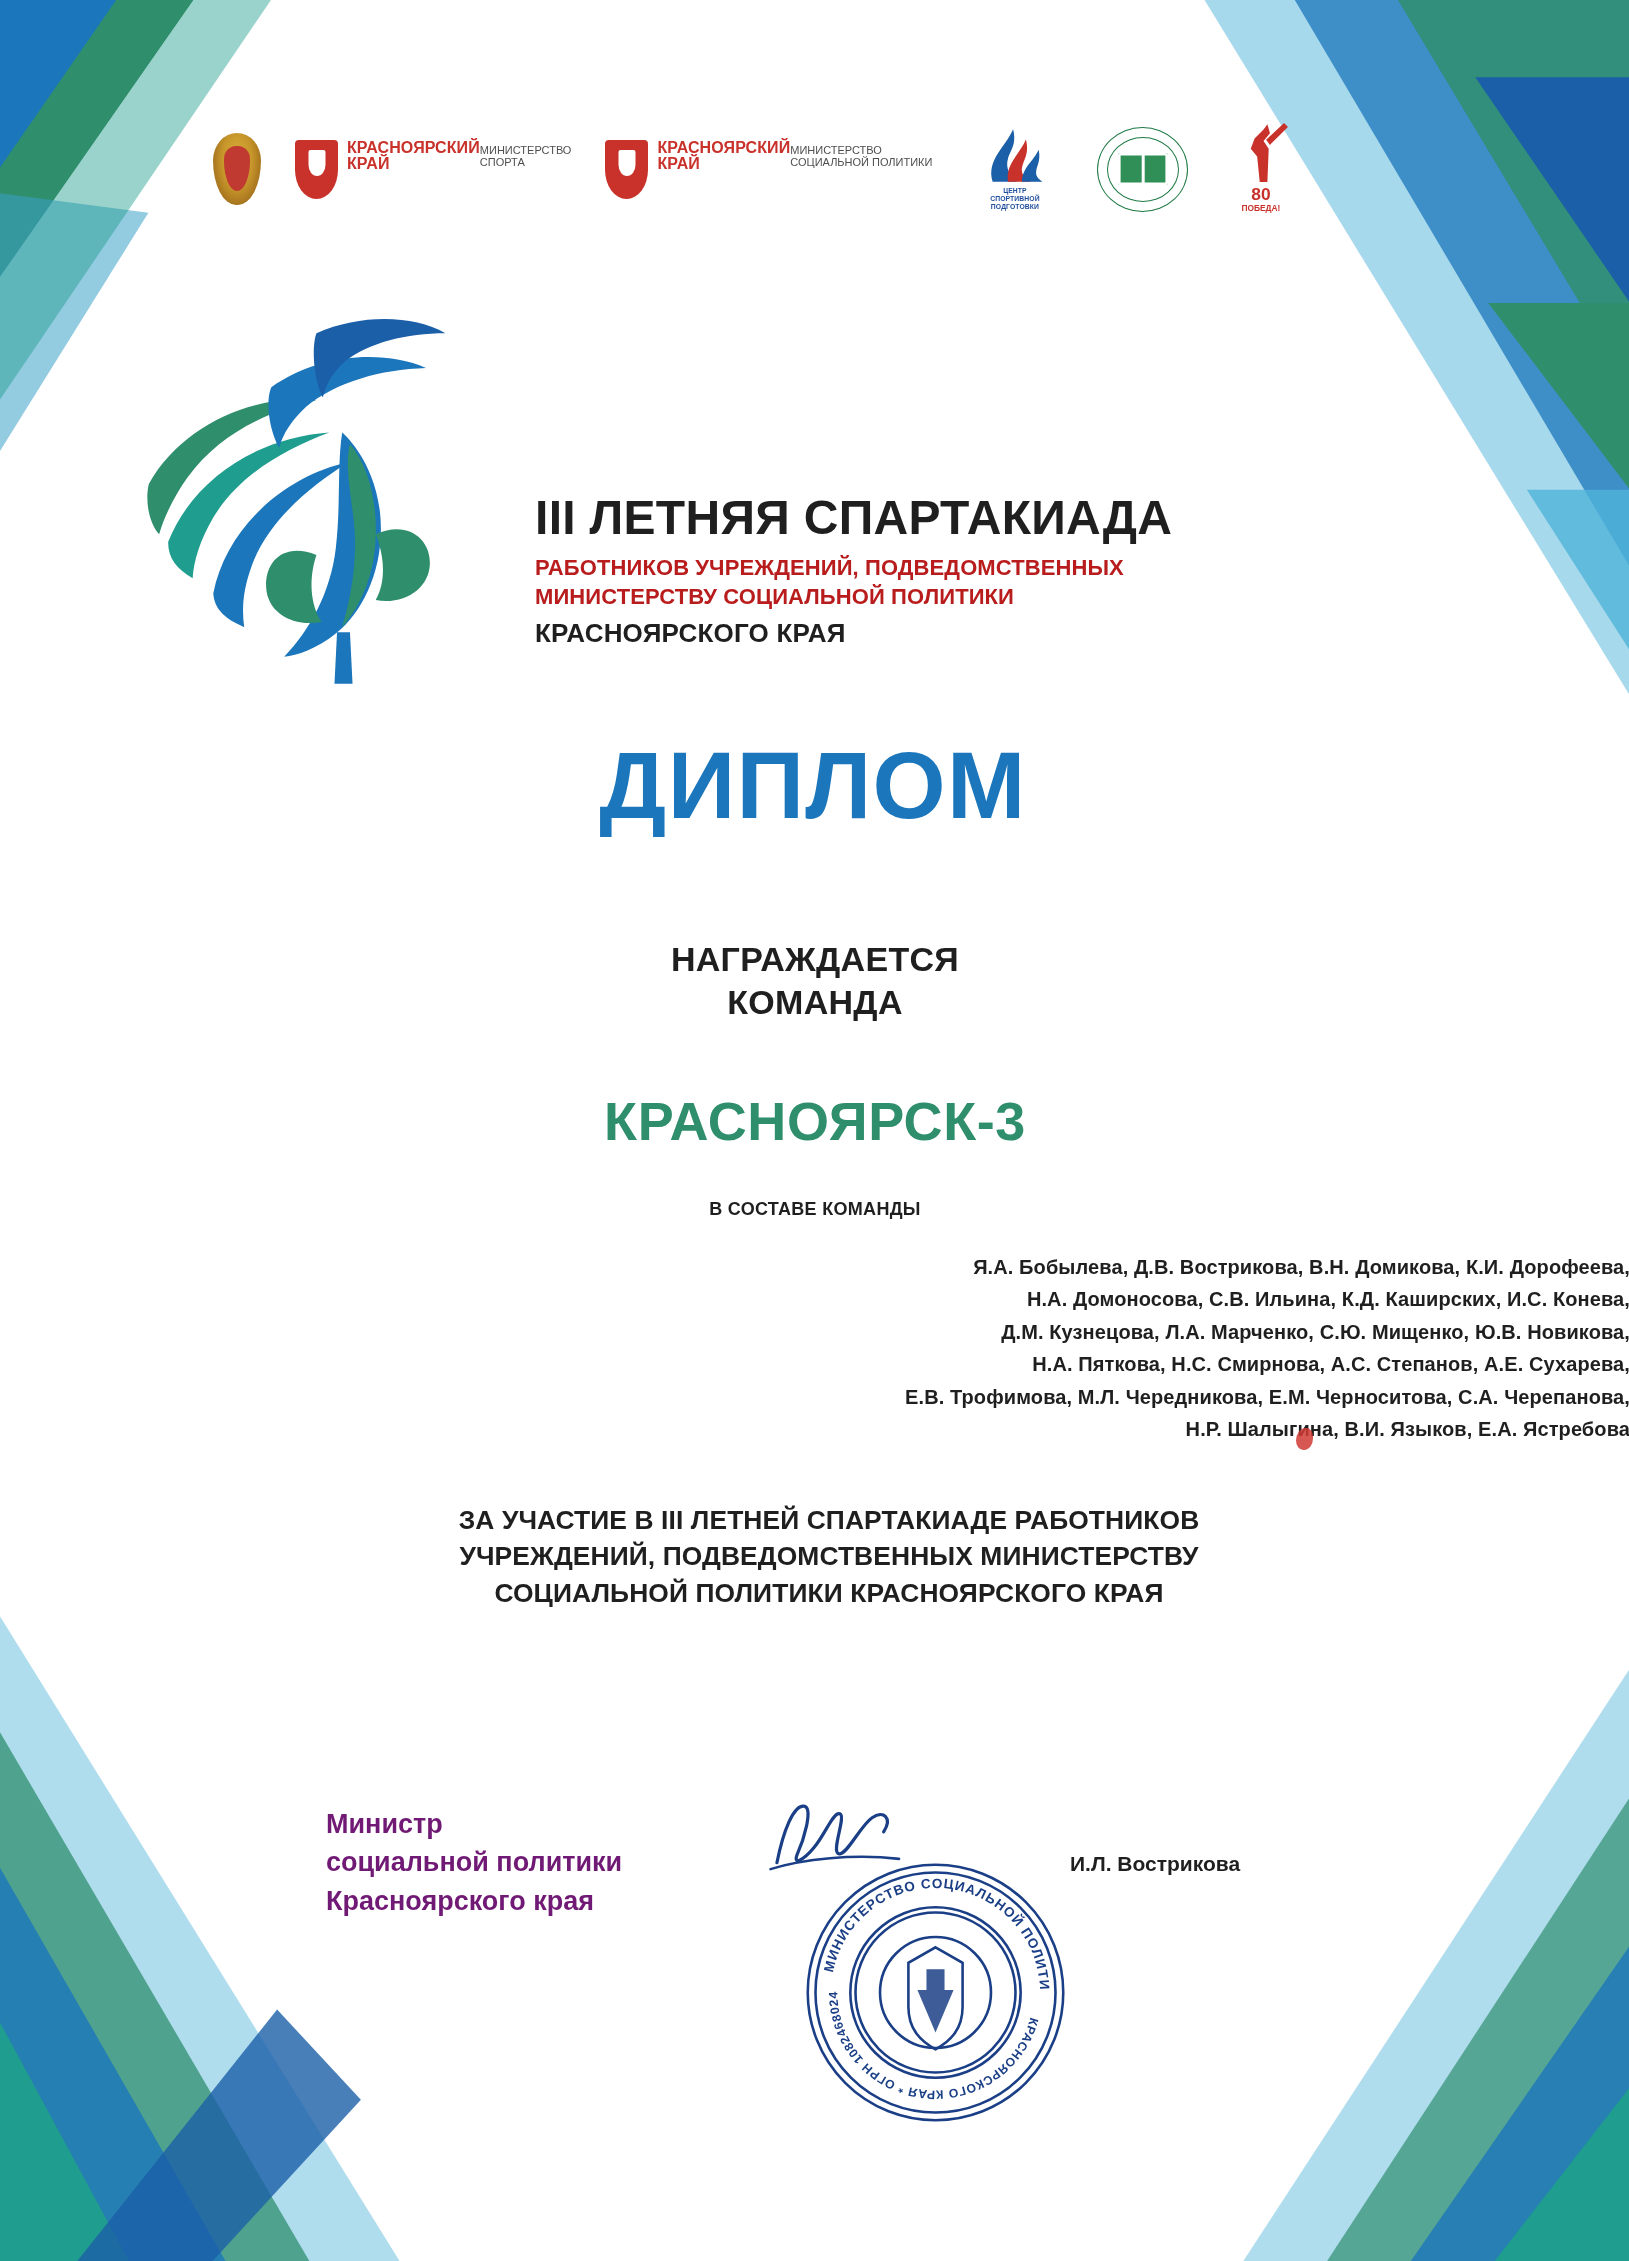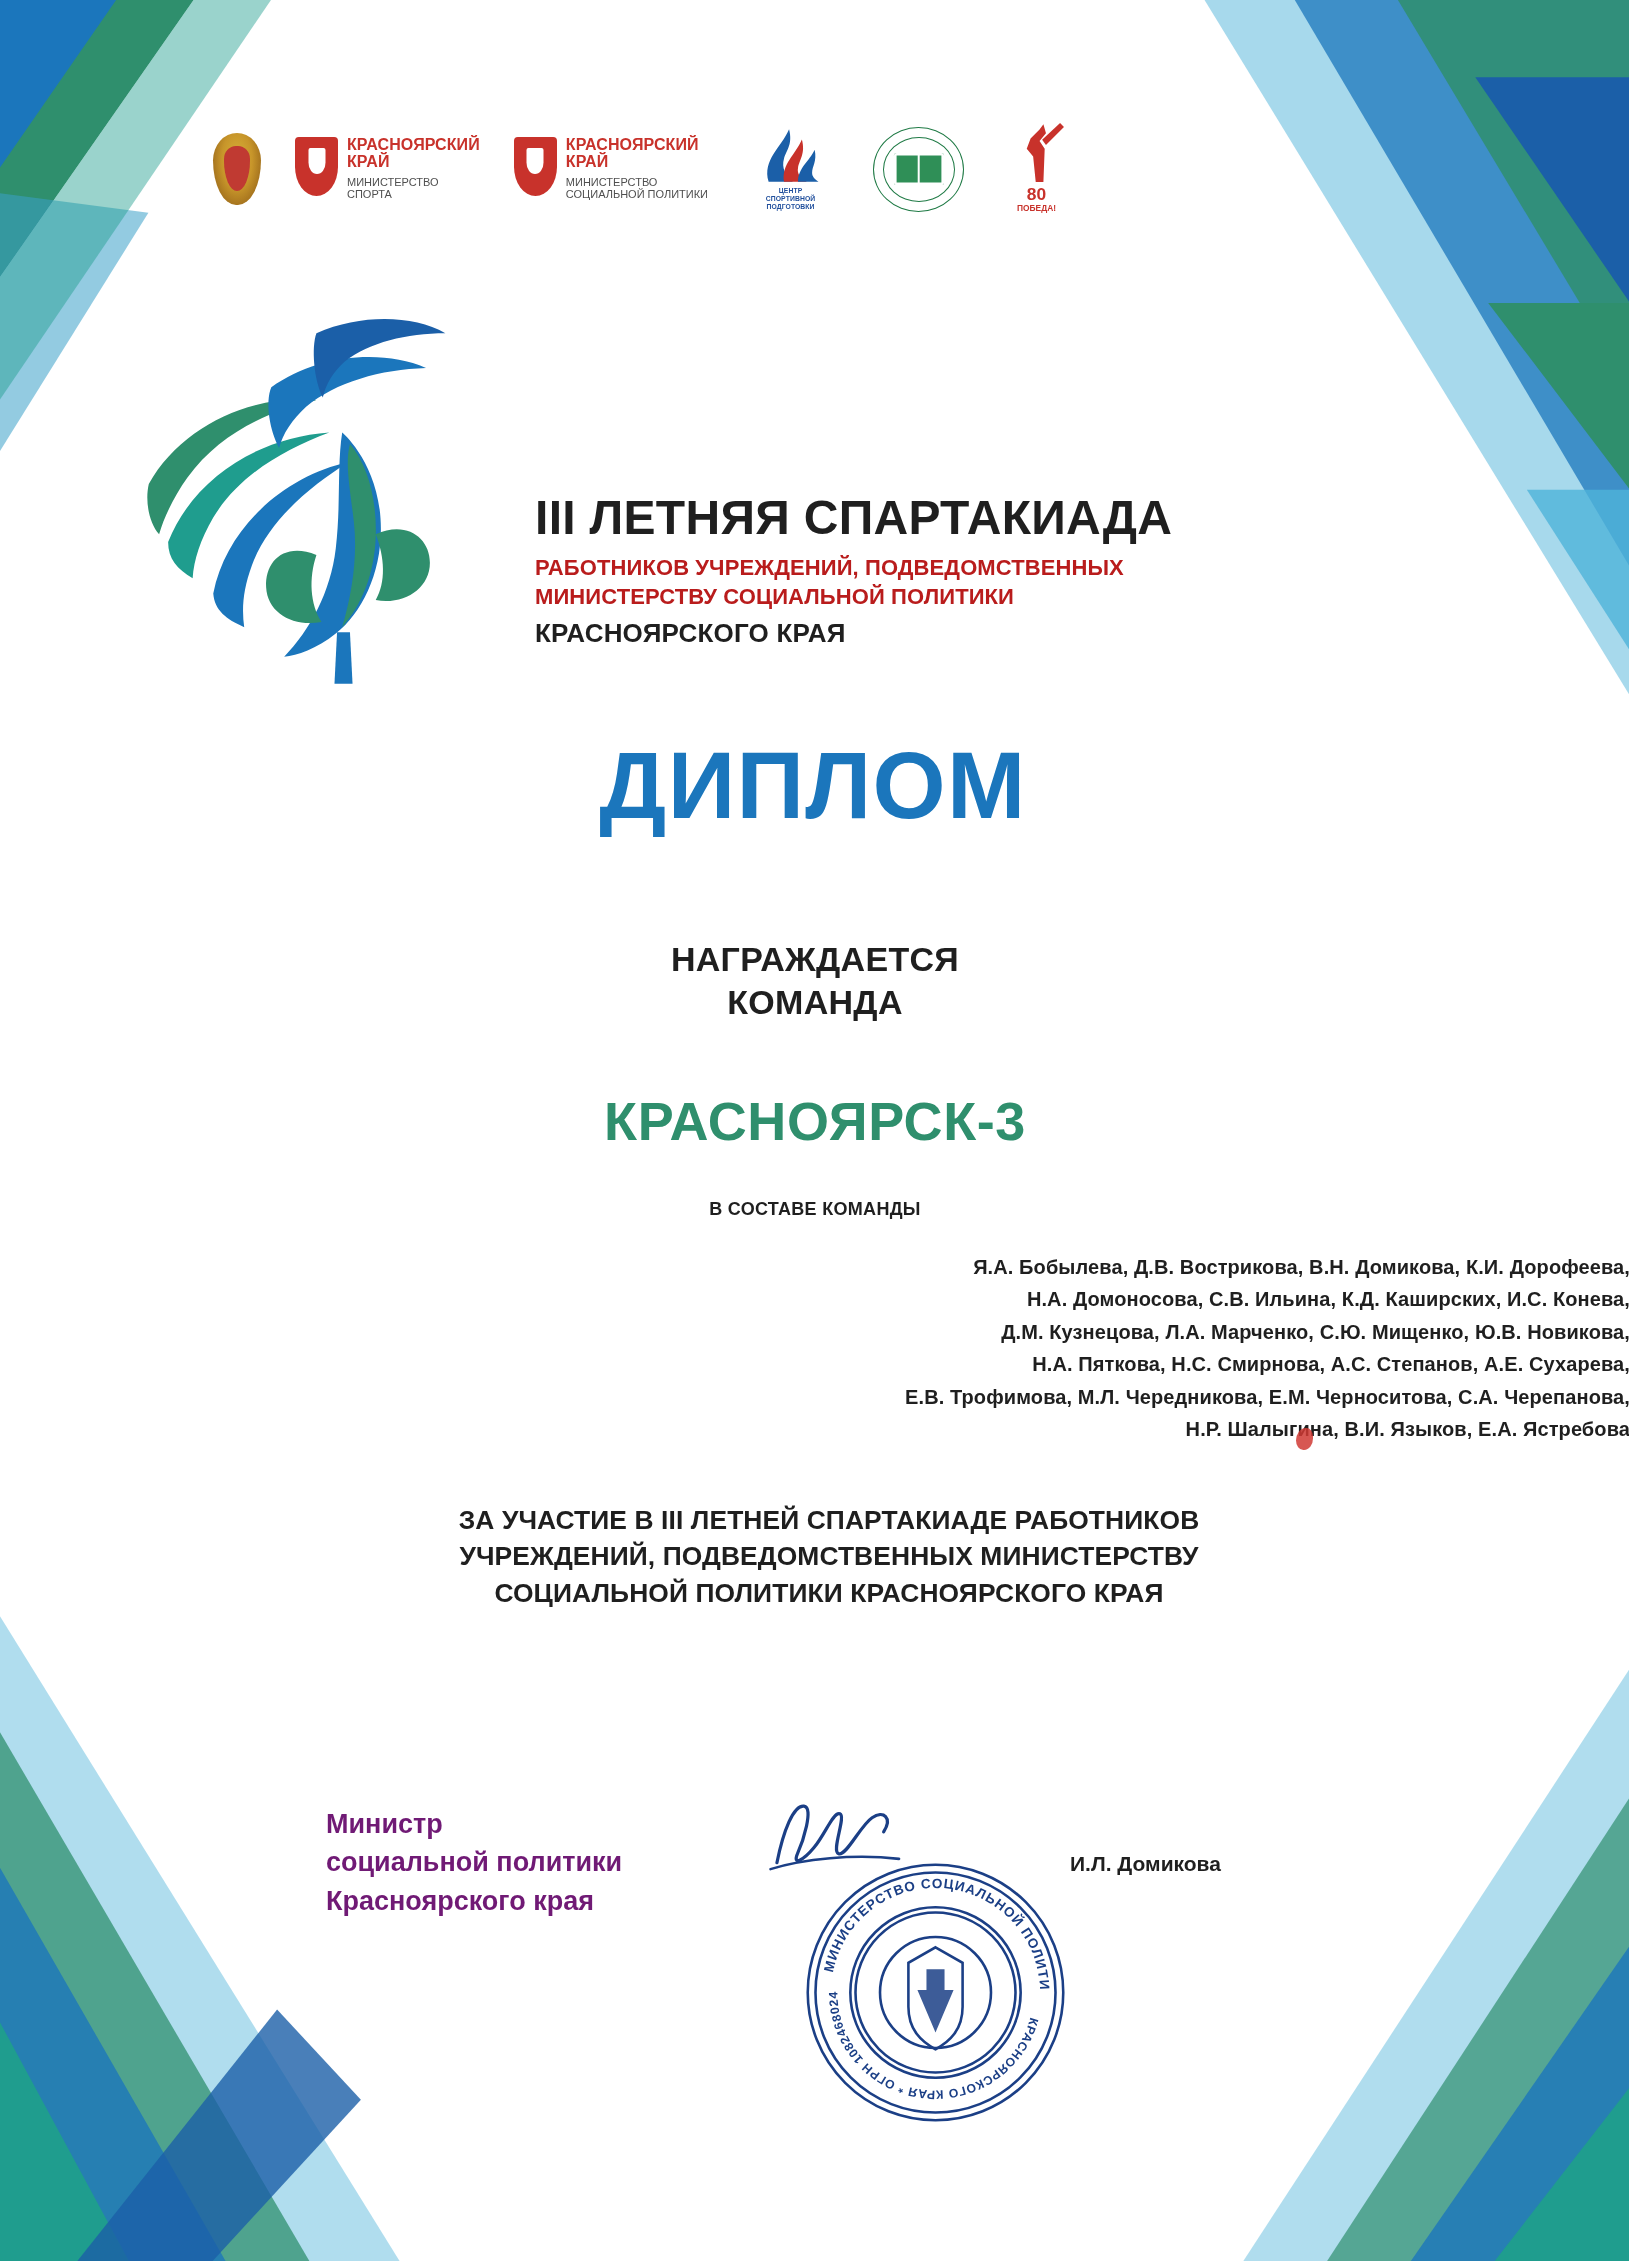--- a/index.html
+++ b/index.html
@@ -65,21 +65,21 @@
   }
   .kk-shield::before {
     content: "";
     position: absolute;
     left: 50%; top: 10.3px;
     transform: translateX(-50%);
     width: 17px; height: 26px;
     background: #ffffff;
     border-radius: 2.6px 2.6px 11.6px 11.6px / 2.6px 2.6px 15.5px 15.5px;
   }
-  .kk-text { display: flex; flex-direction: column; justify-content: center; }
+  .kk-text { display: flex; flex-direction: row; justify-content: center; }
   .kk-text .l1 {
     color: #c8322b;
     font-weight: bold;
     font-size: 16px;
     letter-spacing: 0.1px;
     line-height: 1.06;
   }
   .kk-text .l2 {
     color: #4f4f4f;
     font-size: 11px;
@@ -473,16 +473,16 @@
     <text font-size="21" font-weight="bold" fill="#1b3f86" letter-spacing="1.5" font-family="Liberation Sans, sans-serif">
       <textPath href="#stampArcOuter" startOffset="6%">МИНИСТЕРСТВО СОЦИАЛЬНОЙ ПОЛИТИКИ</textPath>
     </text>
     <text font-size="19" font-weight="bold" fill="#1b3f86" letter-spacing="1" font-family="Liberation Sans, sans-serif">
       <textPath href="#stampArcInner" startOffset="8%">КРАСНОЯРСКОГО КРАЯ * ОГРН 1082468024428</textPath>
     </text>
     <path d="M210 140 L252 164 L252 232 C252 268 232 286 210 298 C188 286 168 268 168 232 L168 164 Z" fill="none" stroke="#1b3f86" stroke-width="4"></path>
     <path d="M196 174 L224 174 L224 206 L238 206 L210 272 L182 206 L196 206 Z" fill="#1b3f86" opacity=".85"></path>
   </svg>
 
-  <div class="sign-name">И.Л. Домикова</div>
+  <div class="sign-name">И.Л. Вострикова</div>
 
 </div>
 
 
 </body></html>

